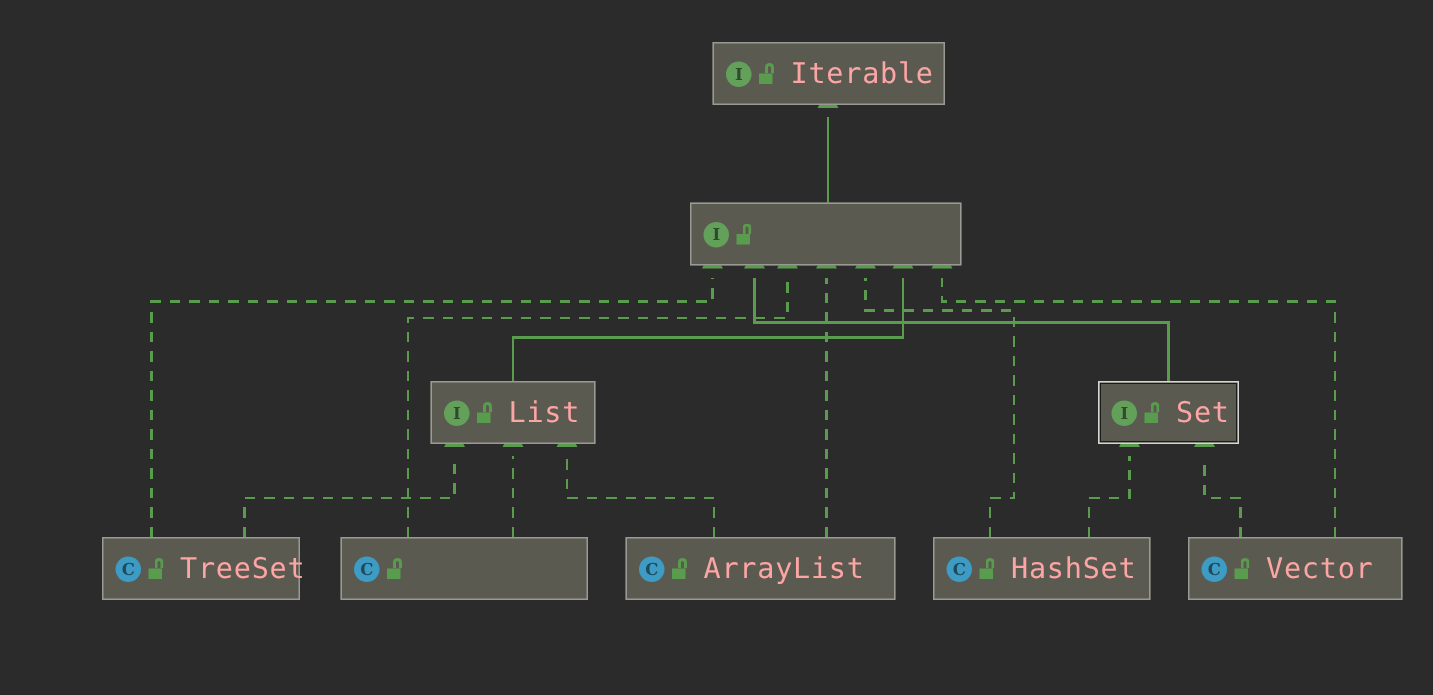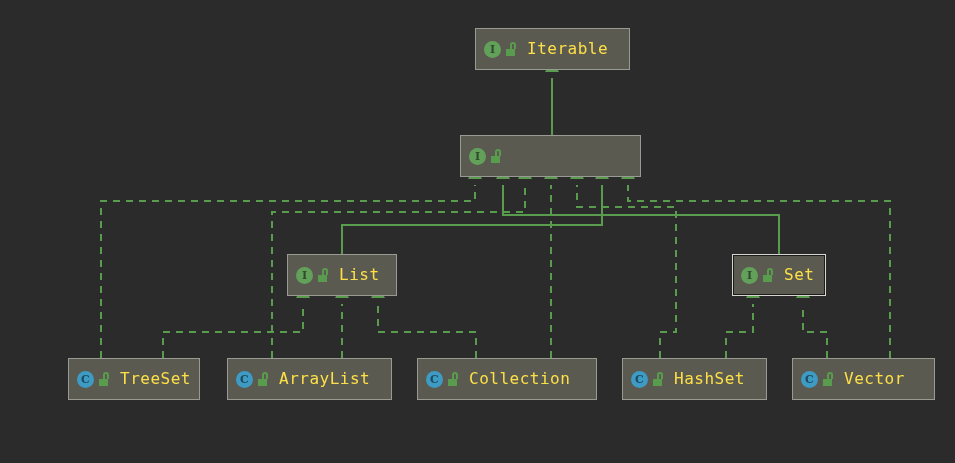--- a/index.html
+++ b/index.html
@@ -35,22 +35,22 @@
     align-items: center;
     padding: 0 10px 0 8px;
     height: 42px;
     white-space: nowrap;
   }
   .node.selected {
     border-color: #d6d6d0;
     box-shadow: inset 0 0 0 1px #1c1c1c;
   }
   .node-label {
-    color: #fde047;
-    font-size: 16px;
+    color: #fca5a5;
+    font-size: 19px;
     letter-spacing: 0.5px;
     margin-left: 9px;
     line-height: 1;
   }
   .kind-icon {
     flex: 0 0 auto;
     width: 17px;
     height: 17px;
     border-radius: 50%;
     display: flex;
@@ -168,30 +168,29 @@
           <span class="lock-body"></span>
         </span>
         <span class="node-label">TreeSet</span>
       </div>
       <div class="node" style="left: 227px; top: 358px; width: 165px; height: 42px;">
         <span class="kind-icon klass">C</span>
         <span class="lock-icon">
           <span class="lock-shackle"></span>
           <span class="lock-body"></span>
         </span>
+      </div>
+      <div class="node" style="left: 417px; top: 358px; width: 180px; height: 42px;">
+        <span class="kind-icon klass">C</span>
+        <span class="lock-icon">
+          <span class="lock-shackle"></span>
+          <span class="lock-body"></span>
+        </span>
         <span class="node-label">ArrayList</span>
       </div>
-      <div class="node" style="left: 417px; top: 358px; width: 180px; height: 42px;">
-        <span class="kind-icon klass">C</span>
-        <span class="lock-icon">
-          <span class="lock-shackle"></span>
-          <span class="lock-body"></span>
-        </span>
-        <span class="node-label">Collection</span>
-      </div>
       <div class="node" style="left: 622px; top: 358px; width: 145px; height: 42px;">
         <span class="kind-icon klass">C</span>
         <span class="lock-icon">
           <span class="lock-shackle"></span>
           <span class="lock-body"></span>
         </span>
         <span class="node-label">HashSet</span>
       </div>
       <div class="node" style="left: 792px; top: 358px; width: 143px; height: 42px;">
         <span class="kind-icon klass">C</span>

